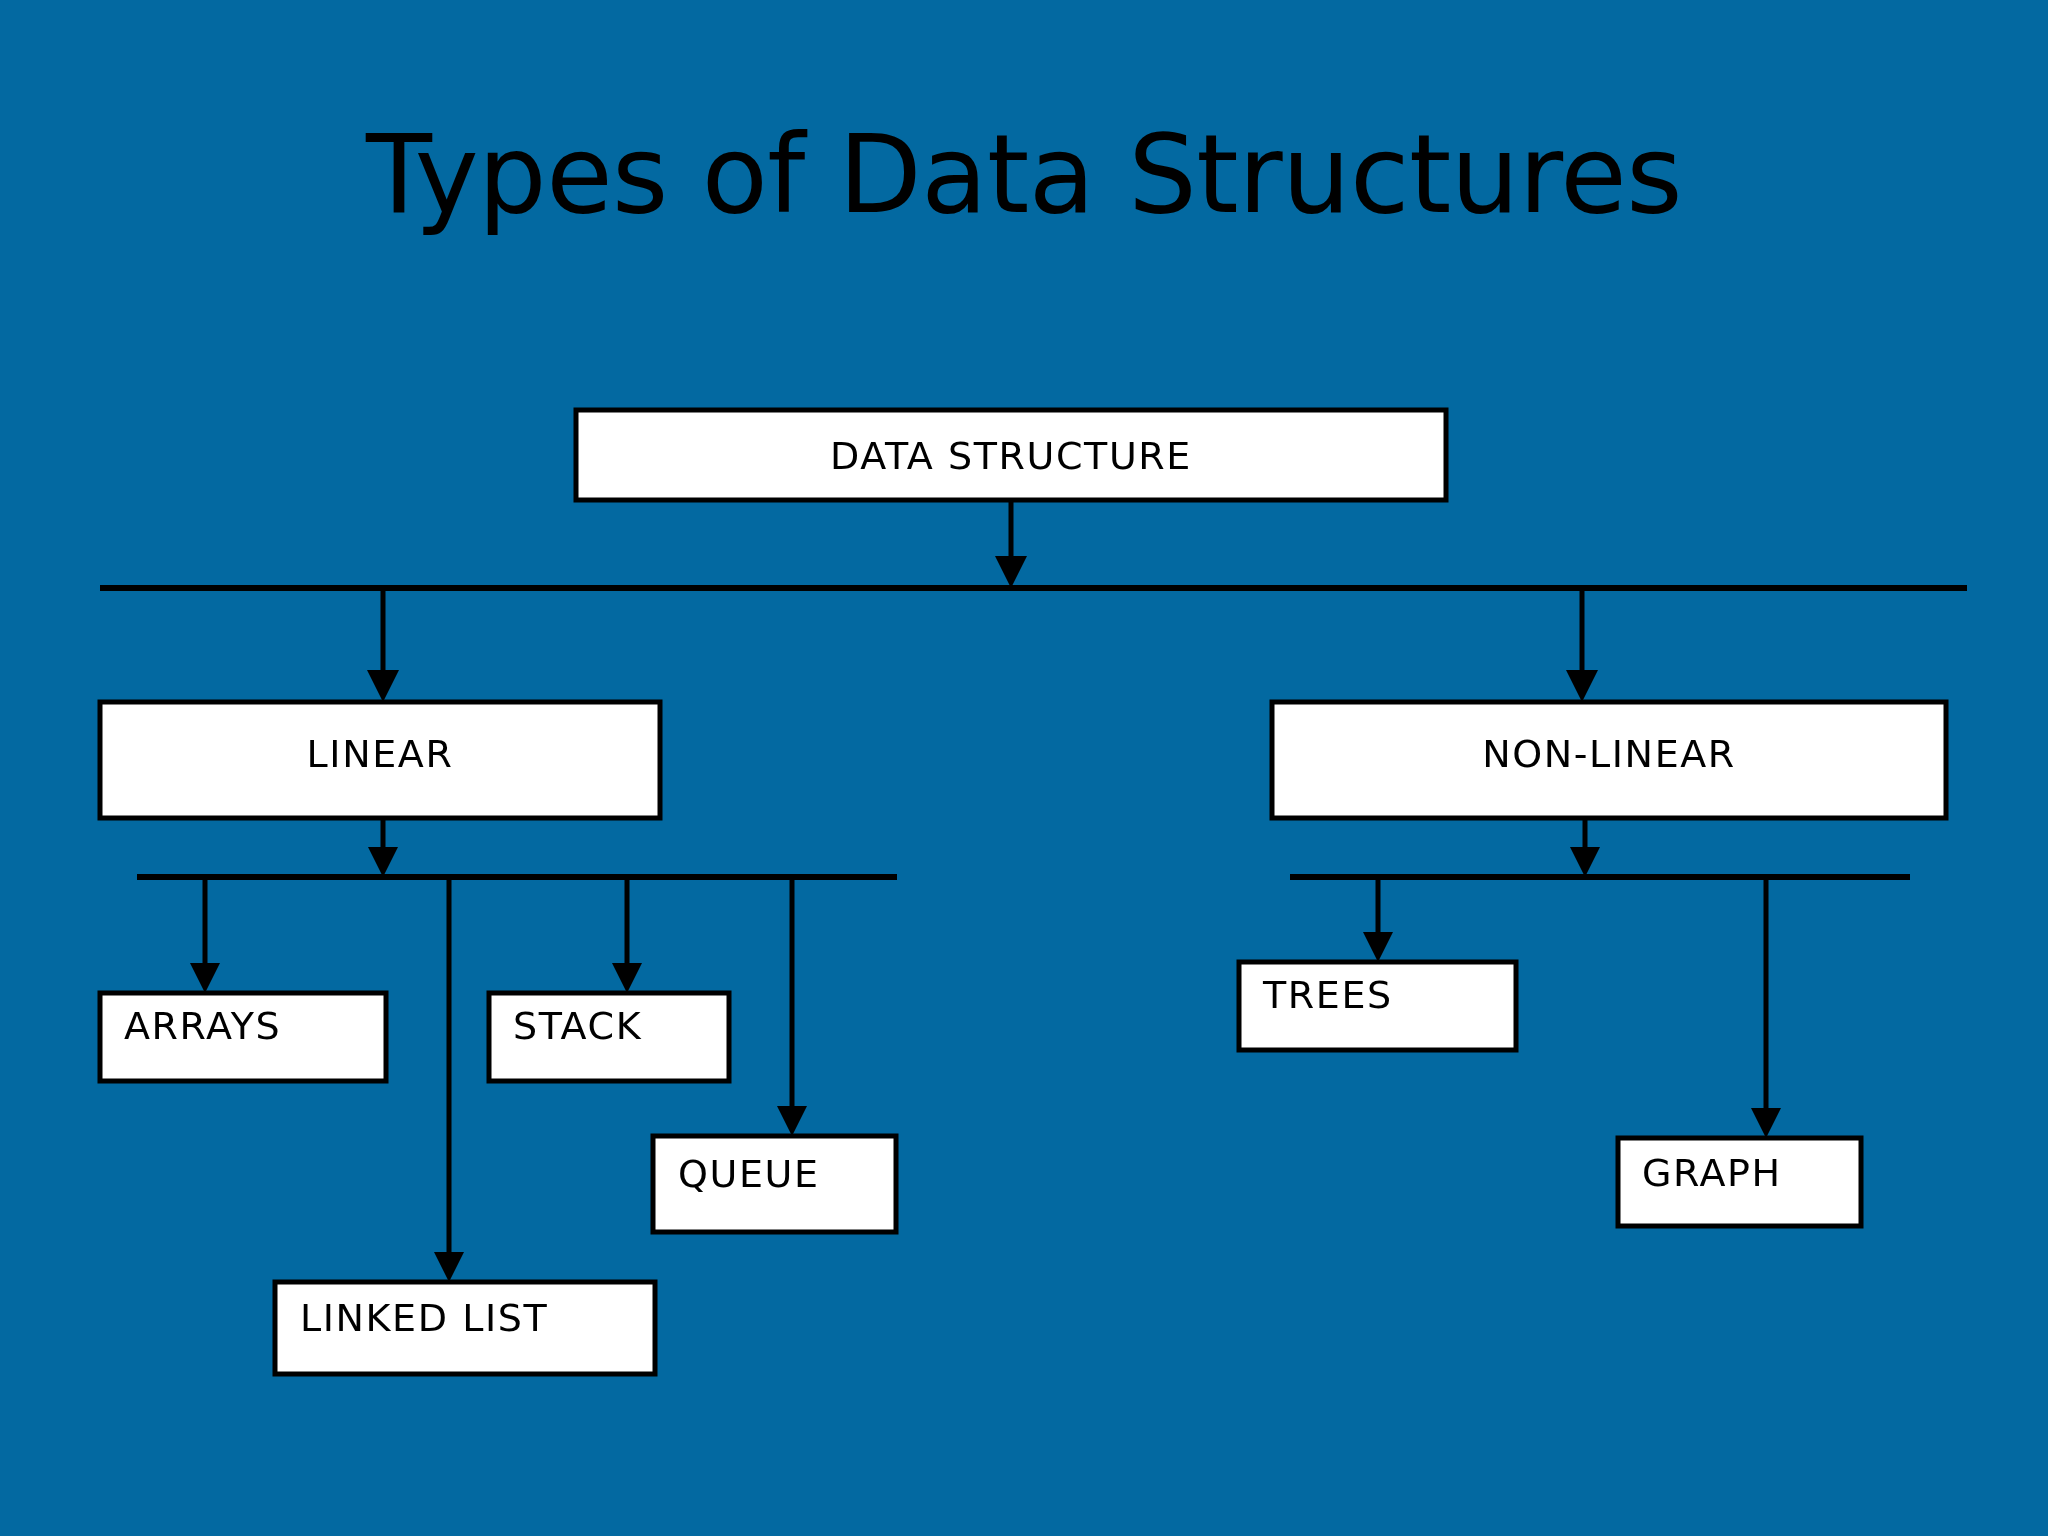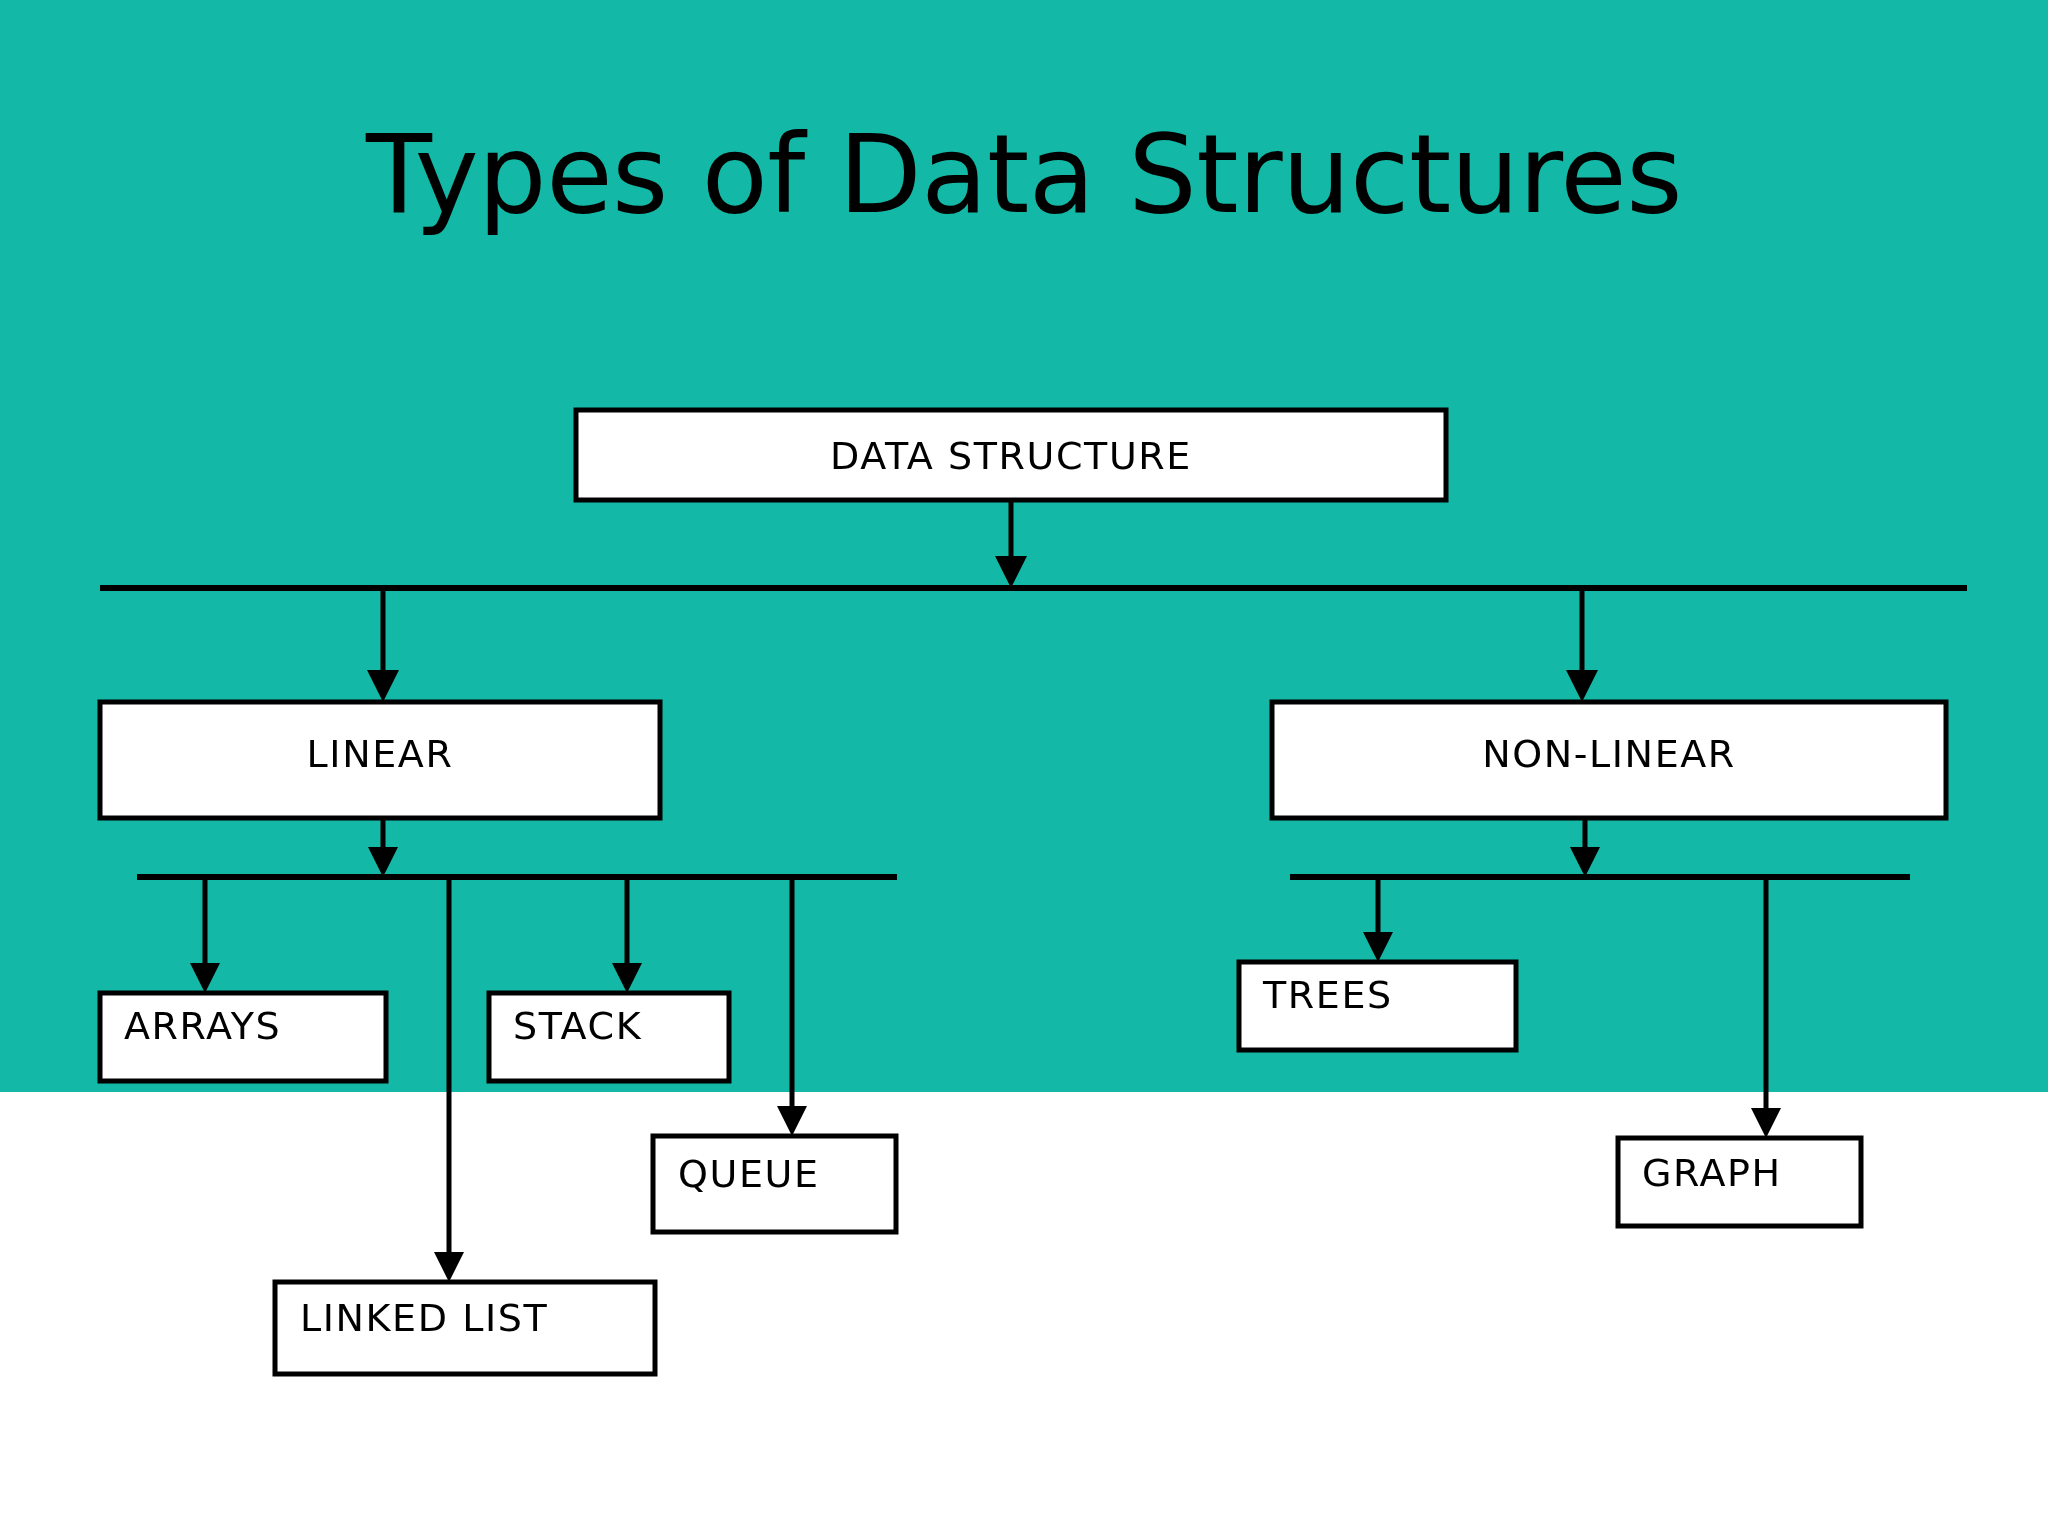--- a/index.html
+++ b/index.html
@@ -9,22 +9,22 @@
   }
   body {
     width: 2048px;
     height: 1536px;
     overflow: hidden;
     font-family: "DejaVu Sans", sans-serif;
   }
   #slide {
     position: relative;
     width: 2048px;
-    height: 1092px;
-    background: #14b8a6;
+    height: 1536px;
+    background: #0369a1;
   }
   #slide-title {
     position: absolute;
     left: 0;
     top: 118px;
     width: 2048px;
     text-align: center;
     font-family: "DejaVu Sans", sans-serif;
     font-weight: 400;
     font-size: 108px;

